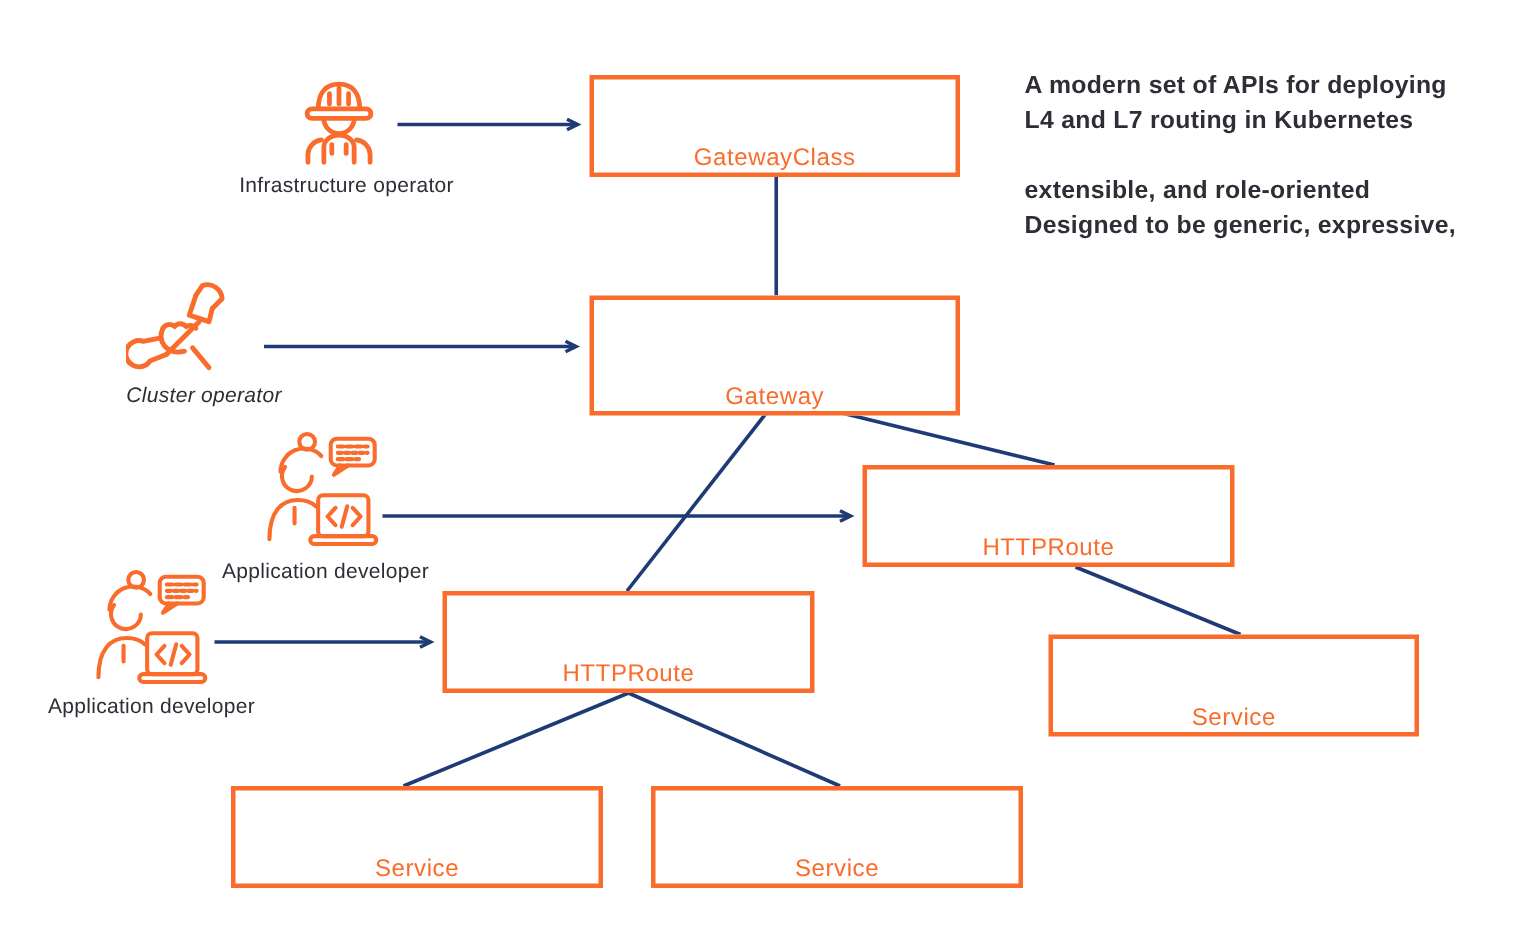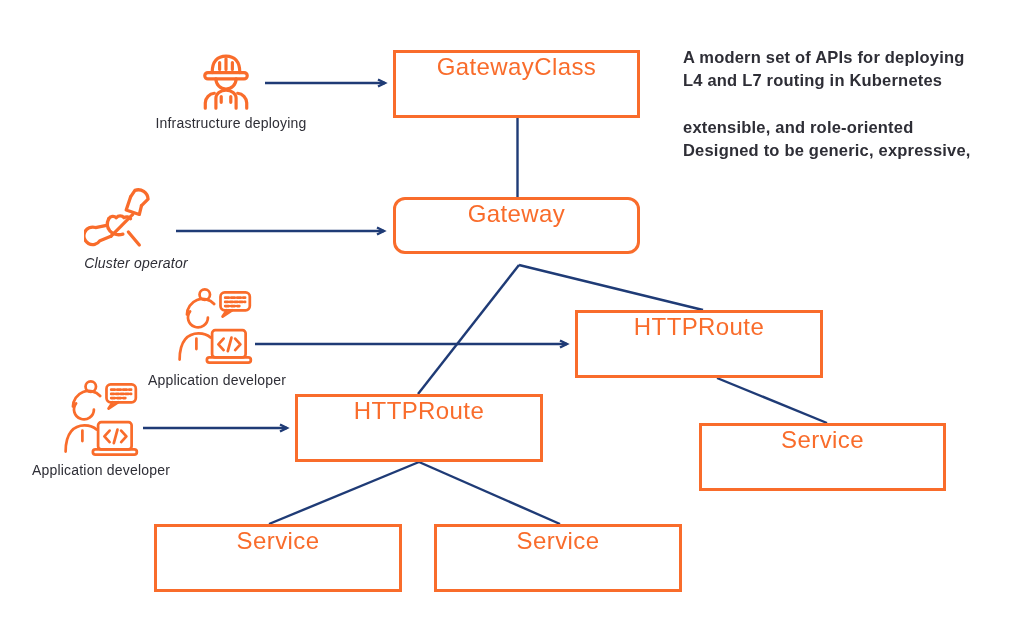--- a/index.html
+++ b/index.html
@@ -32,23 +32,23 @@
     fill:none;
   }
   
   .node{
     position:absolute;
     box-sizing:border-box;
     border:3px solid var(--accent);
     background:#fff;
     color:var(--accent);
     display:flex;
-    align-items:flex-start;
+    align-items:flex-end;
     justify-content:center;
-    font-size:24px;
+    font-size:16px;
     letter-spacing:.4px;
     font-weight:400;
   }
   
   .actor-icon{position:absolute;}
   .actor-icon *{
     stroke:var(--accent);
     fill:none;
     stroke-linecap:round;
     stroke-linejoin:round;
@@ -96,21 +96,21 @@
     <line class="connector" x1="265" y1="83" x2="385" y2="83" marker-end="url(#arrowhead)"></line>
     <line class="connector" x1="176" y1="231" x2="384" y2="231" marker-end="url(#arrowhead)"></line>
     <line class="connector" x1="255" y1="344" x2="567" y2="344" marker-end="url(#arrowhead)"></line>
     <line class="connector" x1="143" y1="428" x2="287" y2="428" marker-end="url(#arrowhead)"></line>
   </svg>
 
   <div class="node" style="left:393px;top:50px;width:247px;height:68px;">
     <span>GatewayClass</span>
   </div>
 
-  <div class="node" style="left:393px;top:197px;width:247px;height:57px;border-radius:12px;">
+  <div class="node" style="left:393px;top:197px;width:247px;height:80px;">
     <span>Gateway</span>
   </div>
 
   <div class="node" style="left:575px;top:310px;width:248px;height:68px;">
     <span>HTTPRoute</span>
   </div>
 
   <div class="node" style="left:295px;top:394px;width:248px;height:68px;">
     <span>HTTPRoute</span>
   </div>
@@ -130,21 +130,21 @@
   <svg class="actor-icon sw3" style="left:192px;top:45px;" width="68" height="70" viewBox="0 0 64 64">
     <rect x="12" y="25" width="40" height="6" rx="3"></rect>
     <path d="M19 25 C19 14.5 24 9.5 32 9.5 C40 9.5 45 14.5 45 25"></path>
     <path d="M26 15.5 L26 22 M32 12 L32 22 M38 15.5 L38 22"></path>
     <path d="M22.5 31 a9.5 9.5 0 0 0 19 0"></path>
     <path d="M12.5 58.5 L12.5 53.5 A9.5 9.5 0 0 1 21 44.5"></path>
     <path d="M51.5 58.5 L51.5 53.5 A9.5 9.5 0 0 0 43 44.5"></path>
     <path d="M22.5 58.5 L22.5 49 A9.5 7.5 0 0 1 41.5 49 L41.5 58.5"></path>
     <path d="M27.5 47.5 L27.5 53 M36.5 47.5 L36.5 53"></path>
   </svg>
-  <div class="actor-label" style="left:150px;top:115px;width:162px;">Infrastructure deploying</div>
+  <div class="actor-label" style="left:150px;top:115px;width:162px;">Infrastructure operator</div>
 
   <svg class="actor-icon sw3" style="left:84px;top:186px;" width="80" height="70" viewBox="0 0 72 64">
     <path d="M44 26 L24 46"></path>
     <path d="M52 18 L58 12 A9 9 0 0 0 46 4 L42 10"></path>
     <path d="M42 10 L38 22 L50 26 L52 18"></path>
     <path d="M24 46 L14 50 A8 8 0 1 1 10 38 L20 36"></path>
     <path d="M22 30 a4.5 4.5 0 0 1 7 -1 a4.5 4.5 0 0 1 7 0 a4.5 4.5 0 0 1 6 1"></path>
     <path d="M22 30 q-3 6 1 11 q5 5 12 3"></path>
     <path d="M40 42 L50 54"></path>
   </svg>

